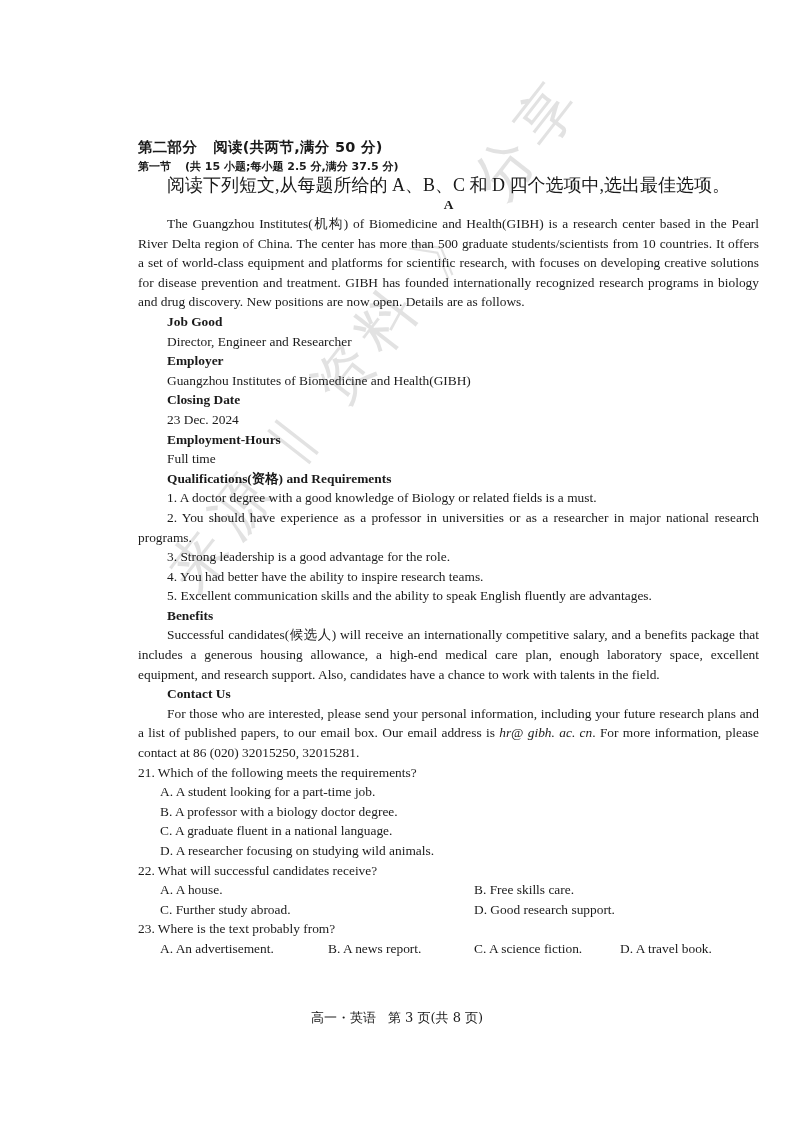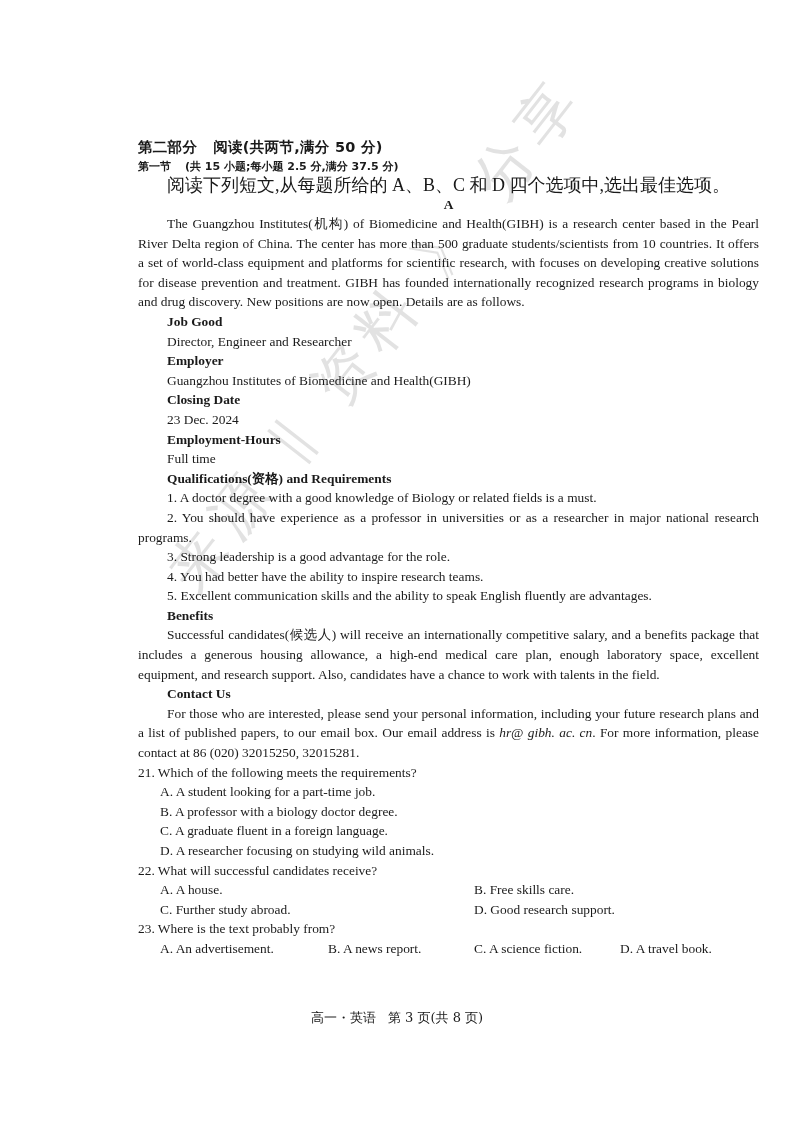--- a/index.html
+++ b/index.html
@@ -135,21 +135,21 @@
   <p class="ind bold">Benefits</p>
   <p class="para">Successful candidates(候选人) will receive an internationally competitive salary, and a benefits package that includes a generous housing allowance, a high-end medical care plan, enough laboratory space, excellent equipment, and research support. Also, candidates have a chance to work with talents in the field.</p>
 
   <p class="ind bold">Contact Us</p>
   <p class="para"><span>For those who are interested, please send your personal information, including your future research plans and a list of published papers, to our email box. Our email address is </span><span class="em">hr@ gibh. ac. cn</span><span>. For more information, please contact at 86 (020) 32015250, 32015281.</span></p>
 
   <div>
     <p class="q">21. Which of the following meets the requirements?</p>
     <p class="opt">A. A student looking for a part-time job.</p>
     <p class="opt">B. A professor with a biology doctor degree.</p>
-    <p class="opt">C. A graduate fluent in a foreign language.</p>
+    <p class="opt">C. A graduate fluent in a national language.</p>
     <p class="opt">D. A researcher focusing on studying wild animals.</p>
   </div>
 
   <div>
     <p class="q">22. What will successful candidates receive?</p>
     <div class="opts-row">
       <span style="left:22px">A. A house.</span>
       <span style="left:336px">B. Free skills care.</span>
     </div>
     <div class="opts-row">

